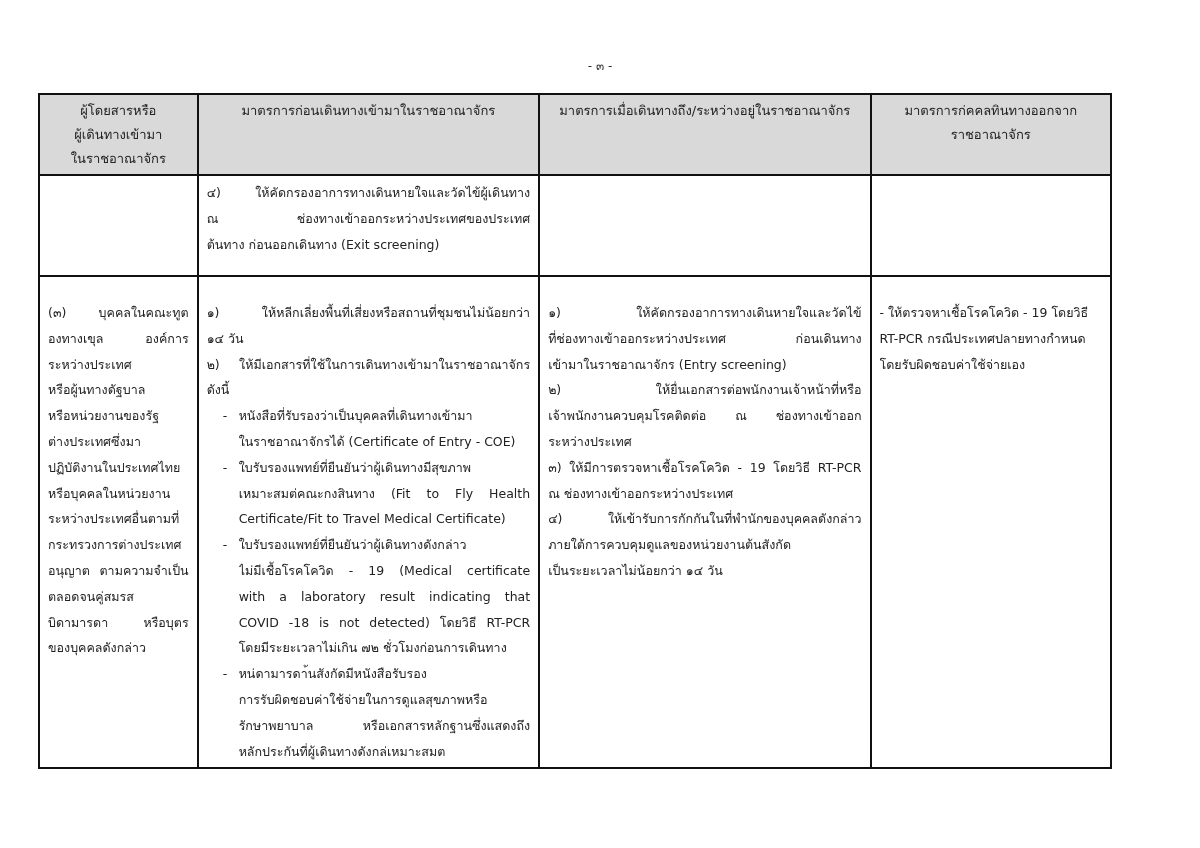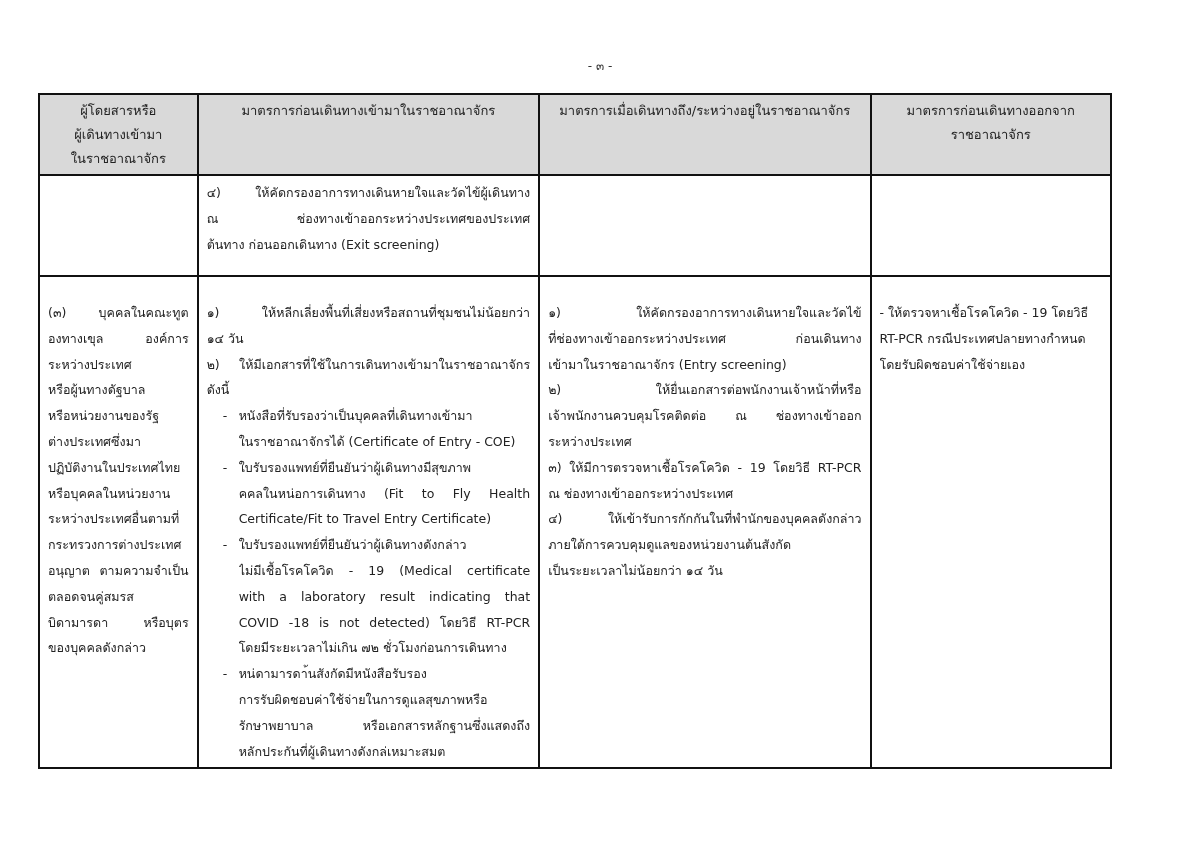--- a/index.html
+++ b/index.html
@@ -58,21 +58,21 @@
         <span class="line">ผู้เดินทางเข้ามา</span>
         <span class="line">ในราชอาณาจักร</span>
       </th>
       <th>
         <span class="line">มาตรการก่อนเดินทางเข้ามาในราชอาณาจักร</span>
       </th>
       <th>
         <span class="line">มาตรการเมื่อเดินทางถึง/ระหว่างอยู่ในราชอาณาจักร</span>
       </th>
       <th>
-        <span class="line">มาตรการก่อนเดินทางออกจาก</span>
+        <span class="line">มาตรการก่คคลทินทางออกจาก</span>
         <span class="line">ราชอาณาจักร</span>
       </th>
     </tr>
   </thead>
   <tbody>
     <tr class="row-a">
       <td></td>
       <td>
         <span class="line justify">๔) ให้คัดกรองอาการทางเดินหายใจและวัดไข้ผู้เดินทาง</span>
         <span class="line justify">ณ ช่องทางเข้าออกระหว่างประเทศของประเทศ</span>
@@ -108,22 +108,22 @@
           <span class="dash">-</span>
           <div class="btext">
             <span class="line justify">หนังสือที่รับรองว่าเป็นบุคคลที่เดินทางเข้ามา</span>
             <span class="line">ในราชอาณาจักรได้ (Certificate of Entry - COE)</span>
           </div>
         </div>
         <div class="bullet">
           <span class="dash">-</span>
           <div class="btext">
             <span class="line justify">ใบรับรองแพทย์ที่ยืนยันว่าผู้เดินทางมีสุขภาพ</span>
-            <span class="line justify">คคลในหน่อการเดินทาง (Fit to Fly Health</span>
-            <span class="line">Certificate/Fit to Travel Entry Certificate)</span>
+            <span class="line justify">เหมาะสมต่คณะกงสินทาง (Fit to Fly Health</span>
+            <span class="line">Certificate/Fit to Travel Medical Certificate)</span>
           </div>
         </div>
         <div class="bullet">
           <span class="dash">-</span>
           <div class="btext">
             <span class="line justify">ใบรับรองแพทย์ที่ยืนยันว่าผู้เดินทางดังกล่าว</span>
             <span class="line justify">ไม่มีเชื้อโรคโควิด - 19 (Medical certificate</span>
             <span class="line justify">with a laboratory result indicating that</span>
             <span class="line justify">COVID -18 is not detected) โดยวิธี RT-PCR</span>
             <span class="line">โดยมีระยะเวลาไม่เกิน ๗๒ ชั่วโมงก่อนการเดินทาง</span>

